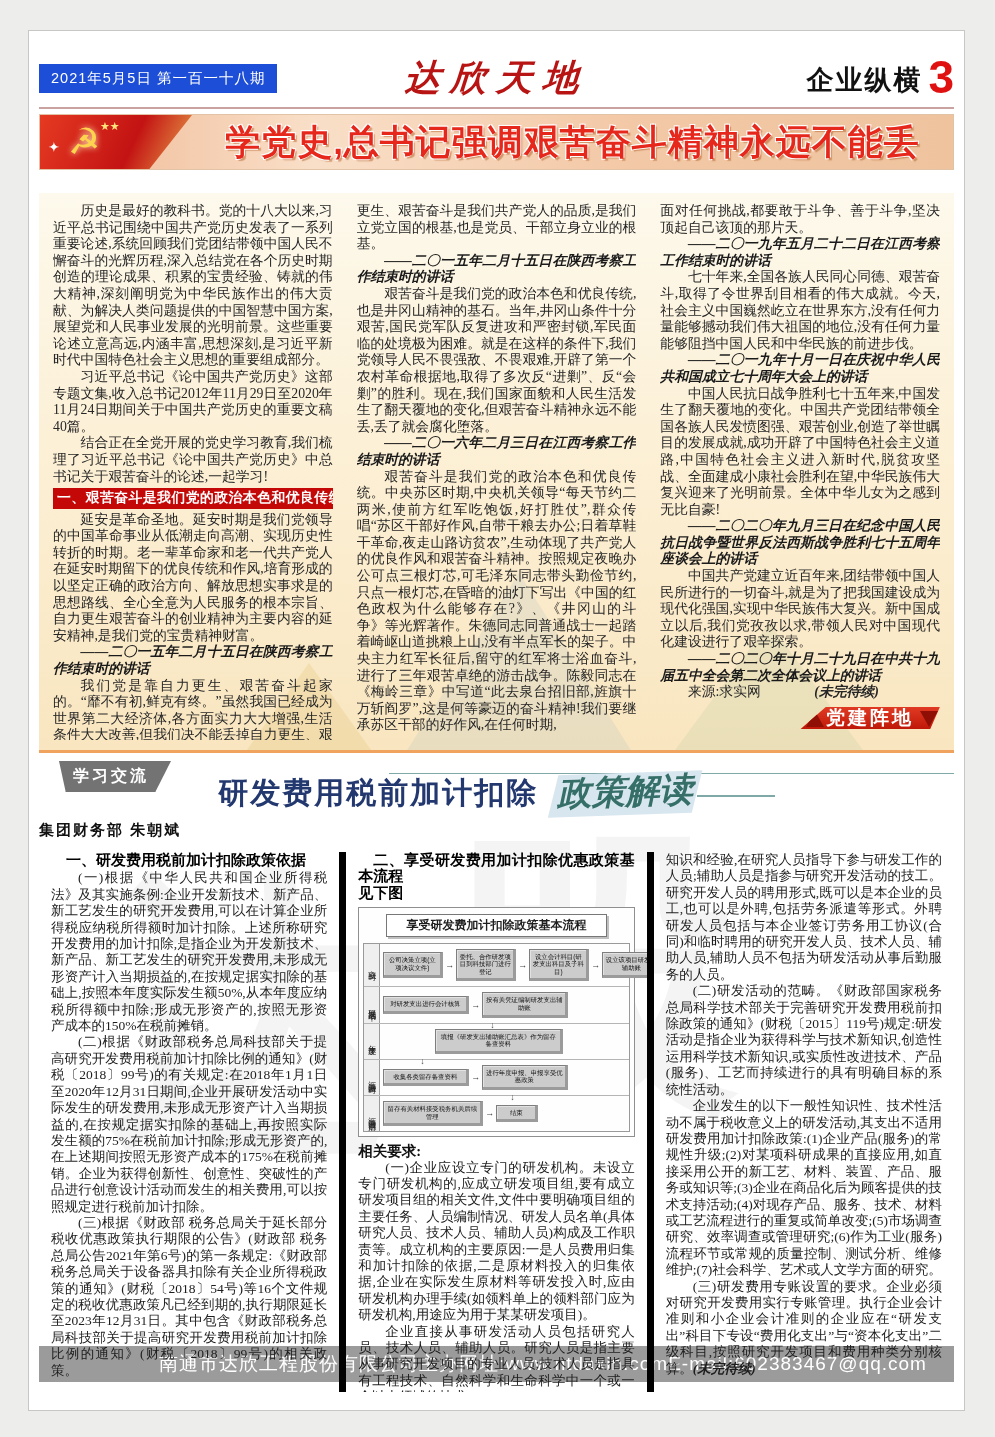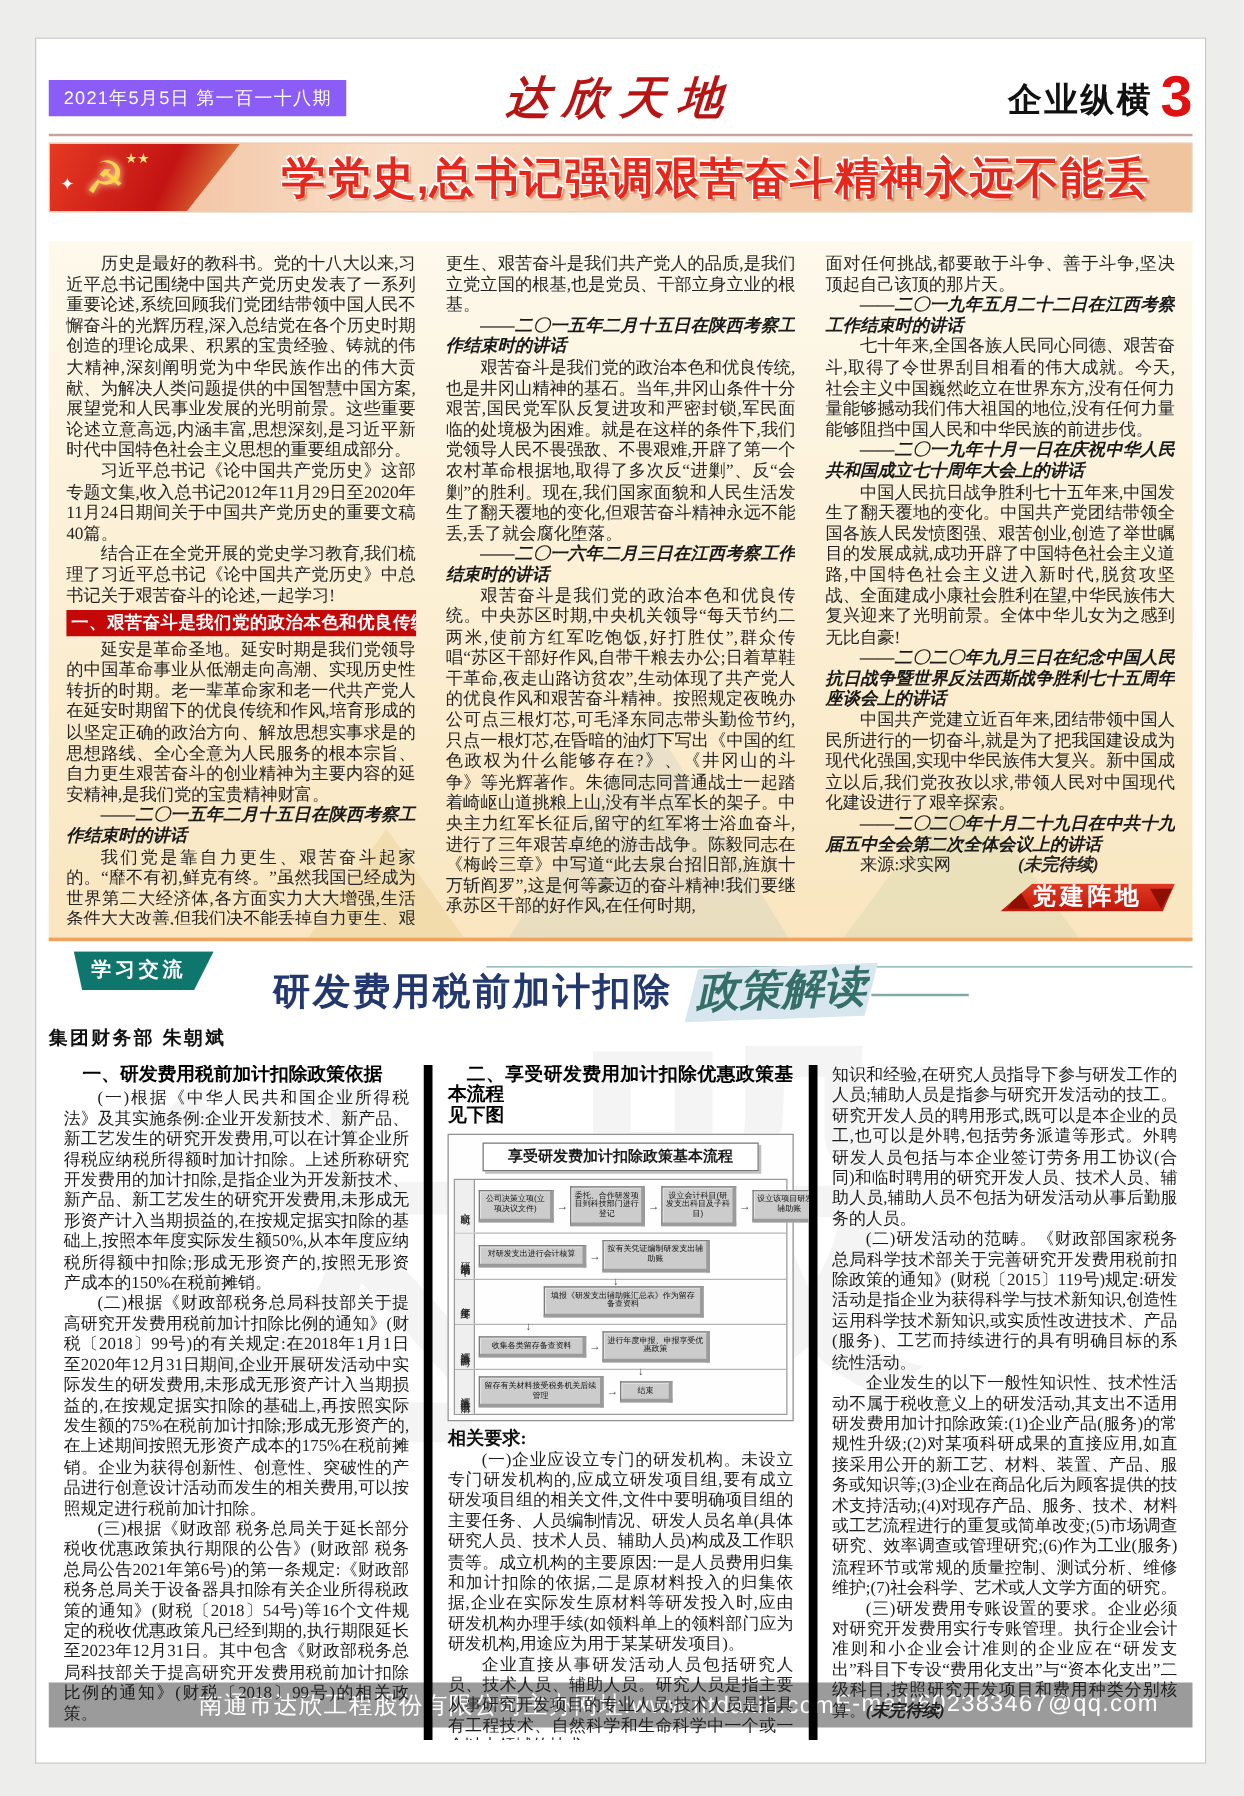--- a/index.html
+++ b/index.html
@@ -2,21 +2,21 @@
 <html><head>
 <meta charset="utf-8">
 <style>
   html,body{margin:0;padding:0;}
   body{width:995px;height:1437px;background:#ededeb;position:relative;overflow:hidden;
        font-family:"Liberation Sans","DejaVu Sans",sans-serif;}
   .page{position:absolute;left:28px;top:30px;width:937px;height:1381px;background:#fff;
         border:1px solid #c7c7c5;box-sizing:border-box;padding:0 10px;}
   
   .masthead{position:relative;height:50px;margin-top:22px;display:flex;align-items:center;}
-  .date-box{background:#8b5cf6;color:#fff;font-size:14.5px;padding:5px 12px;letter-spacing:1px;}
+  .date-box{background:#1d4ed8;color:#fff;font-size:14.5px;padding:5px 12px;letter-spacing:1px;}
   .paper-title{position:absolute;left:0;right:0;text-align:center;color:#b81414;
         font-family:"Liberation Serif","DejaVu Serif",serif;font-weight:bold;font-style:italic;
         font-size:36px;letter-spacing:10px;transform:skewX(-4deg);}
   .mast-right{margin-left:auto;display:flex;align-items:flex-end;gap:6px;}
   .section-name{font-family:"Liberation Serif","DejaVu Serif",serif;font-weight:bold;
         font-size:27px;color:#111;letter-spacing:2px;}
   .page-num{color:#e01111;font-size:46px;font-weight:bold;line-height:.85;}
   .mast-rule{height:2px;background:#c9a3a0;margin-top:4px;}
   
   .banner{margin-top:5px;height:56px;display:flex;align-items:center;
@@ -56,21 +56,21 @@
   .pj-badge::before{content:"";position:absolute;left:6px;top:4px;border-left:9px solid transparent;
         border-right:9px solid transparent;border-bottom:16px solid #8f0f05;}
   .pj-badge::after{content:"";position:absolute;right:2px;top:4px;border-left:9px solid transparent;
         border-right:9px solid transparent;border-top:16px solid #8f0f05;}
   
   .article2{position:relative;margin-top:4px;height:620px;}
   .wm{position:absolute;font-family:"Liberation Serif",serif;font-weight:bold;color:rgba(60,60,60,.055);
         z-index:0;pointer-events:none;}
   .wm1{font-size:300px;left:60px;top:60px;}
   .wm2{font-size:300px;left:400px;top:20px;}
-  .lx-badge{position:absolute;left:20px;top:4px;z-index:2;background:#0f766e;color:#fff;font-weight:bold;
+  .lx-badge{position:absolute;left:20px;top:4px;z-index:2;background:#737373;color:#fff;font-weight:bold;
         font-size:16px;letter-spacing:3px;padding:5px 22px 5px 14px;
         clip-path:polygon(0 0,100% 0,86% 100%,6% 100%);box-shadow:6px 6px 0 #c3c8e8;}
   .teal-rule{position:absolute;left:350px;right:0;top:16px;height:1px;background:#7fa9a6;}
   .a2-titles{position:relative;z-index:1;text-align:center;padding-top:12px;white-space:nowrap;}
   .a2-title{font-family:"Liberation Serif",serif;font-weight:bold;font-size:30px;color:#22386f;letter-spacing:2px;}
   .a2-sub{display:inline-block;position:relative;font-family:"Liberation Serif",serif;font-weight:bold;
         font-style:italic;font-size:34px;color:#356f68;margin-left:14px;transform:rotate(-2deg);}
   .a2-sub::before{content:"";position:absolute;left:-4px;right:-4px;top:4px;bottom:0;
         background:#d7e6ef;transform:skewX(-16deg);z-index:-1;}
   .a2-sub-line{display:inline-block;width:78px;border-bottom:2px solid #7fa9a6;margin-left:4px;vertical-align:6px;}

